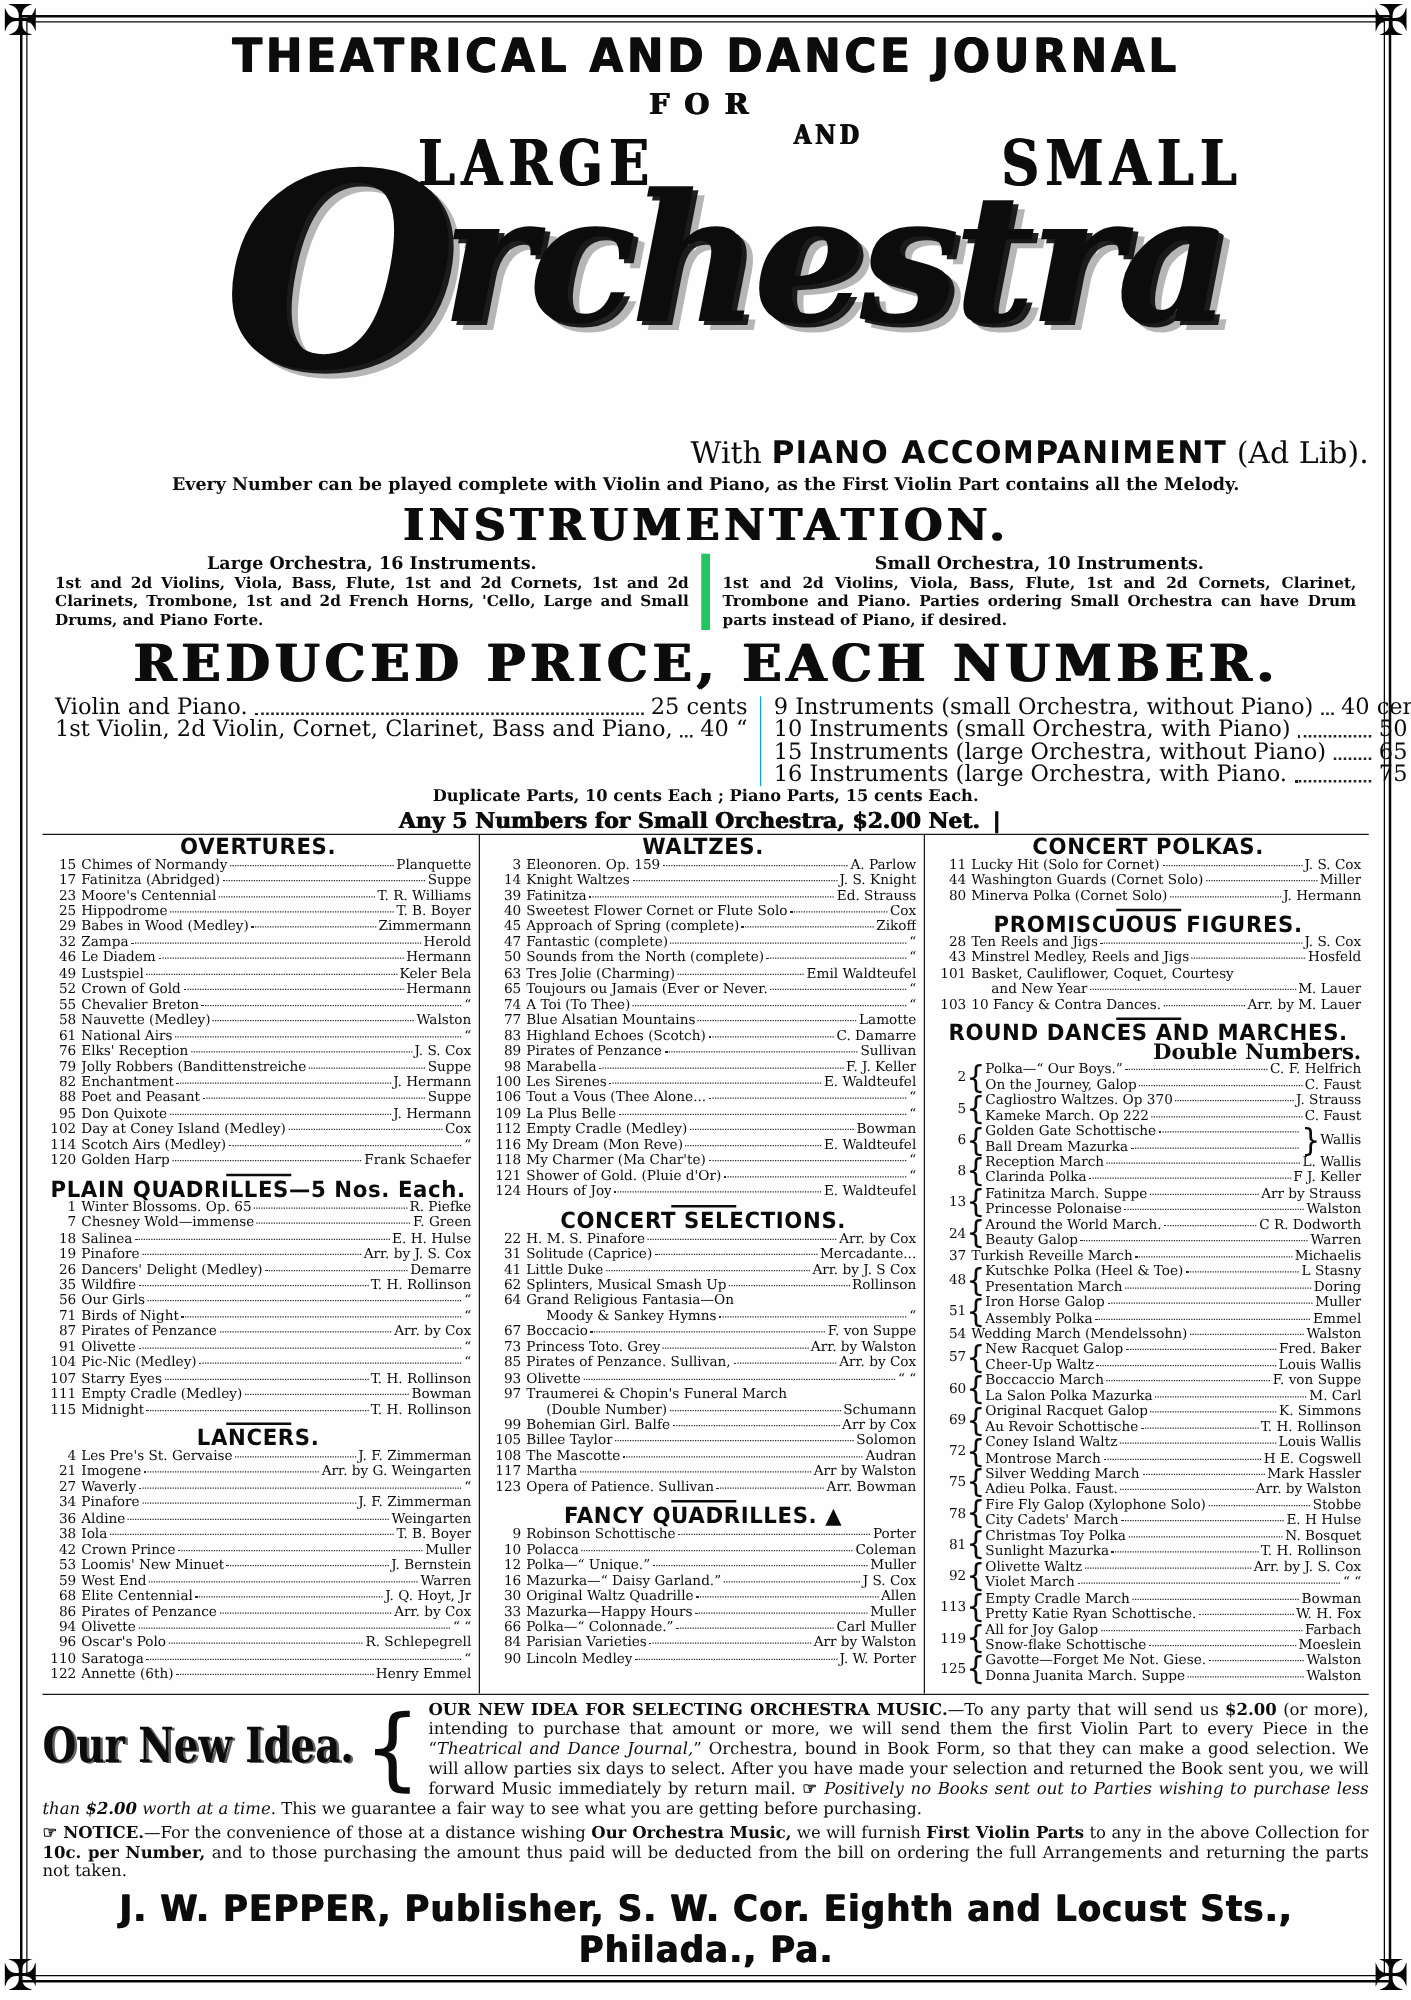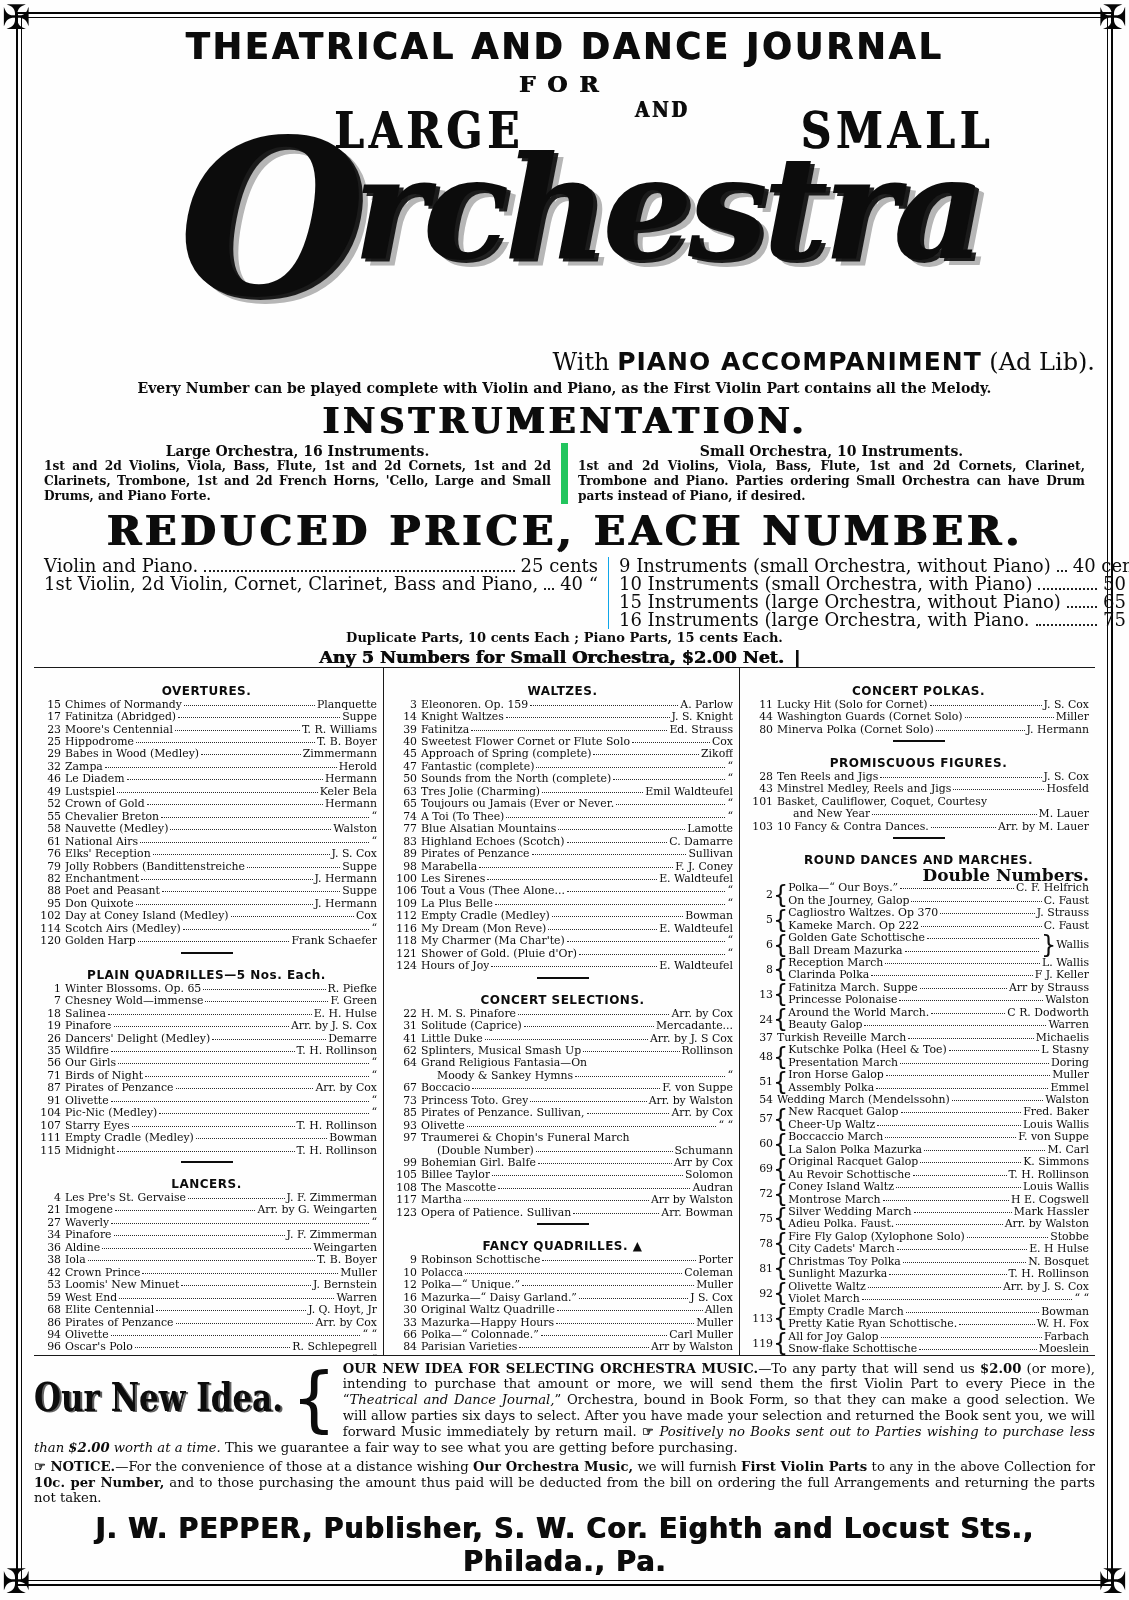--- a/index.html
+++ b/index.html
@@ -41,21 +41,21 @@
   .prow{display:flex;align-items:flex-end;font-weight:normal;font-size:18px;line-height:18px;white-space:nowrap}
   .pleader{flex:1;border-bottom:2px dotted #222;margin:0 6px;transform:translateY(-3px);min-width:10px}
   .dup-line{text-align:center;font-weight:bold;font-size:13px;margin-top:1px}
   .offers{display:flex;justify-content:center;font-weight:bold;font-size:17.5px;margin-top:2px;padding-bottom:0;border-bottom:1px solid #1a1a1a;text-shadow:.8px 0 0 #0c0c0c}
   .offers .sep{margin:0 10px}
 
   
   .catalog{display:flex;height:688px;overflow:hidden;border-bottom:1px solid #1a1a1a}
   .col{flex:1;min-width:0;padding:2px 6px 0 2px}
   .col + .col{border-left:1px solid #1a1a1a;padding-left:8px}
-  .sec-title{text-align:center;font-family:"DejaVu Sans",sans-serif;font-weight:bold;font-size:12px;letter-spacing:.5px;line-height:16px;margin-top:13px;transform:scaleY(1.05)}
+  .sec-title{text-align:center;font-family:"DejaVu Sans",sans-serif;font-weight:bold;font-size:17px;letter-spacing:.5px;line-height:16px;margin-top:0;transform:scaleY(1.05)}
   .sec-sub{text-align:right;font-weight:bold;font-size:17px;line-height:14px}
   .sec-rule{width:52px;border-top:2px solid #0c0c0c;margin:4px auto 3px}
   .item{display:flex;align-items:baseline;font-size:10.9px;line-height:12.45px;white-space:nowrap;overflow:hidden}
   .num{flex:none;width:25px;text-align:right;margin-right:4px}
   .iname{flex:none;overflow:hidden;text-overflow:clip}
   .leader{flex:1;min-width:4px;border-bottom:1.6px dotted #2a2a2a;margin:0 2px;transform:translateY(-2px)}
   .by{flex:none}
   .cont-indent{padding-left:16px}
   .pair{display:flex;align-items:center}
   .pnum{flex:none;width:25px;text-align:right;margin-right:0;font-size:10.9px}
@@ -536,21 +536,21 @@
           <div class="item">
             <span class="num">89</span>
             <span class="iname">Pirates of Penzance</span>
             <span class="leader"></span>
             <span class="by">Sullivan</span>
           </div>
           <div class="item">
             <span class="num">98</span>
             <span class="iname">Marabella</span>
             <span class="leader"></span>
-            <span class="by">F. J. Coney</span>
+            <span class="by">F. J. Keller</span>
           </div>
           <div class="item">
             <span class="num">100</span>
             <span class="iname">Les Sirenes</span>
             <span class="leader"></span>
             <span class="by">E. Waldteufel</span>
           </div>
           <div class="item">
             <span class="num">106</span>
             <span class="iname">Tout a Vous (Thee Alone...</span>

